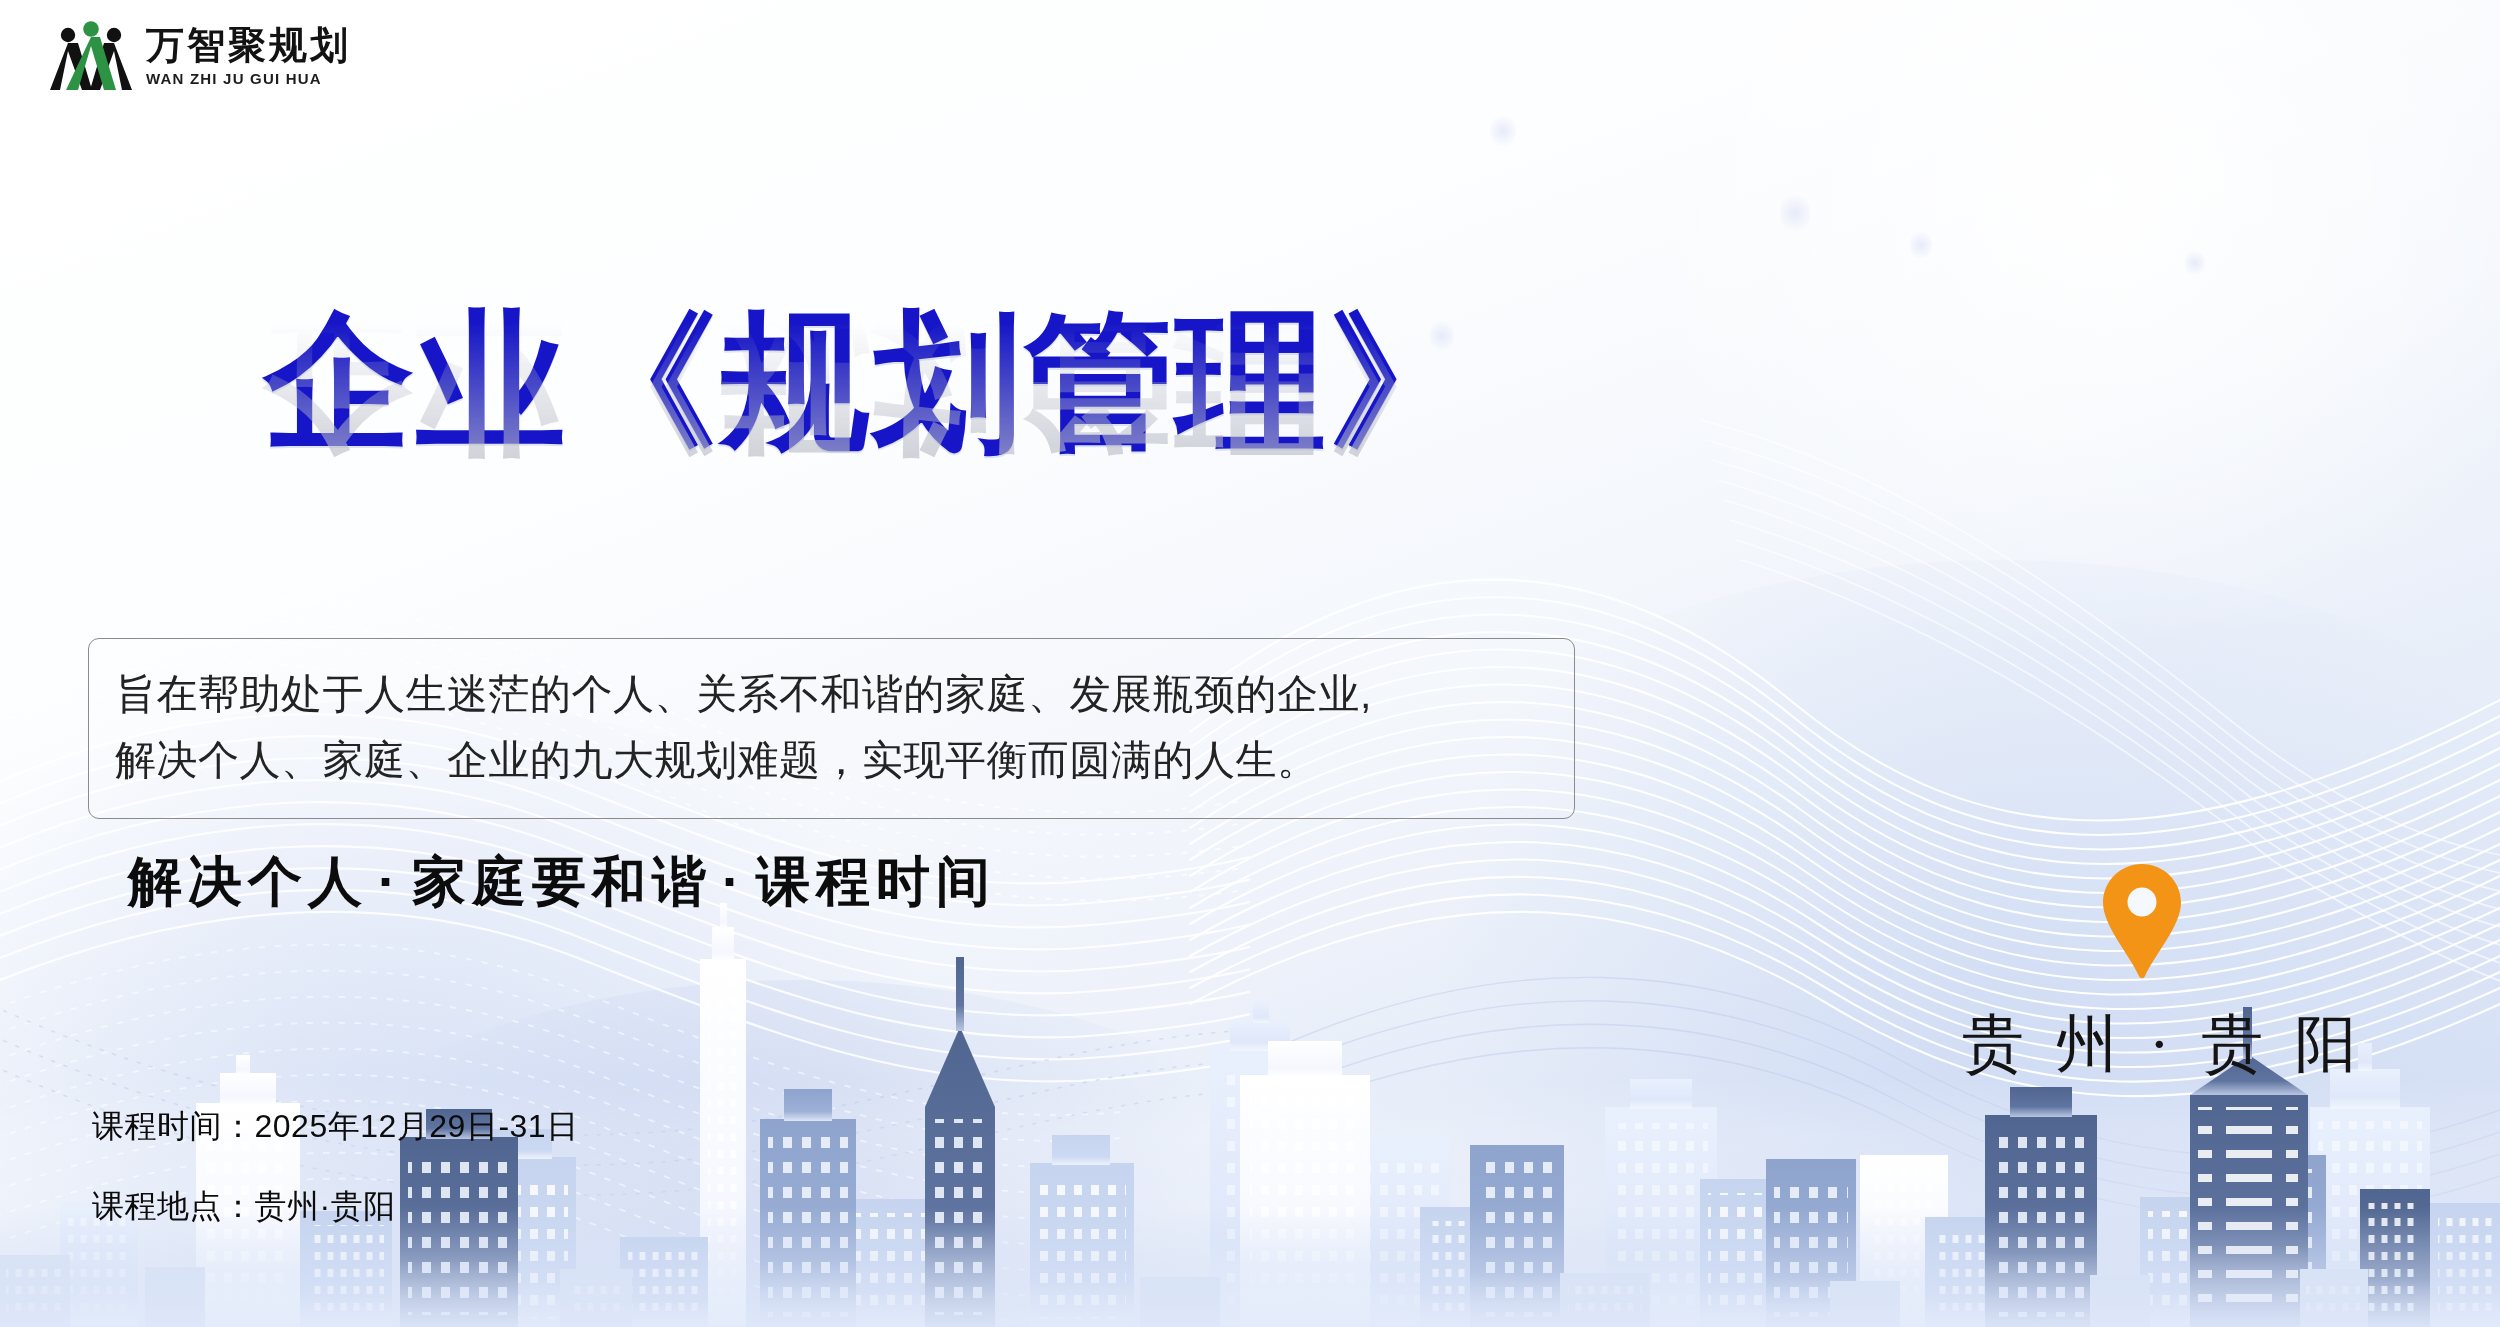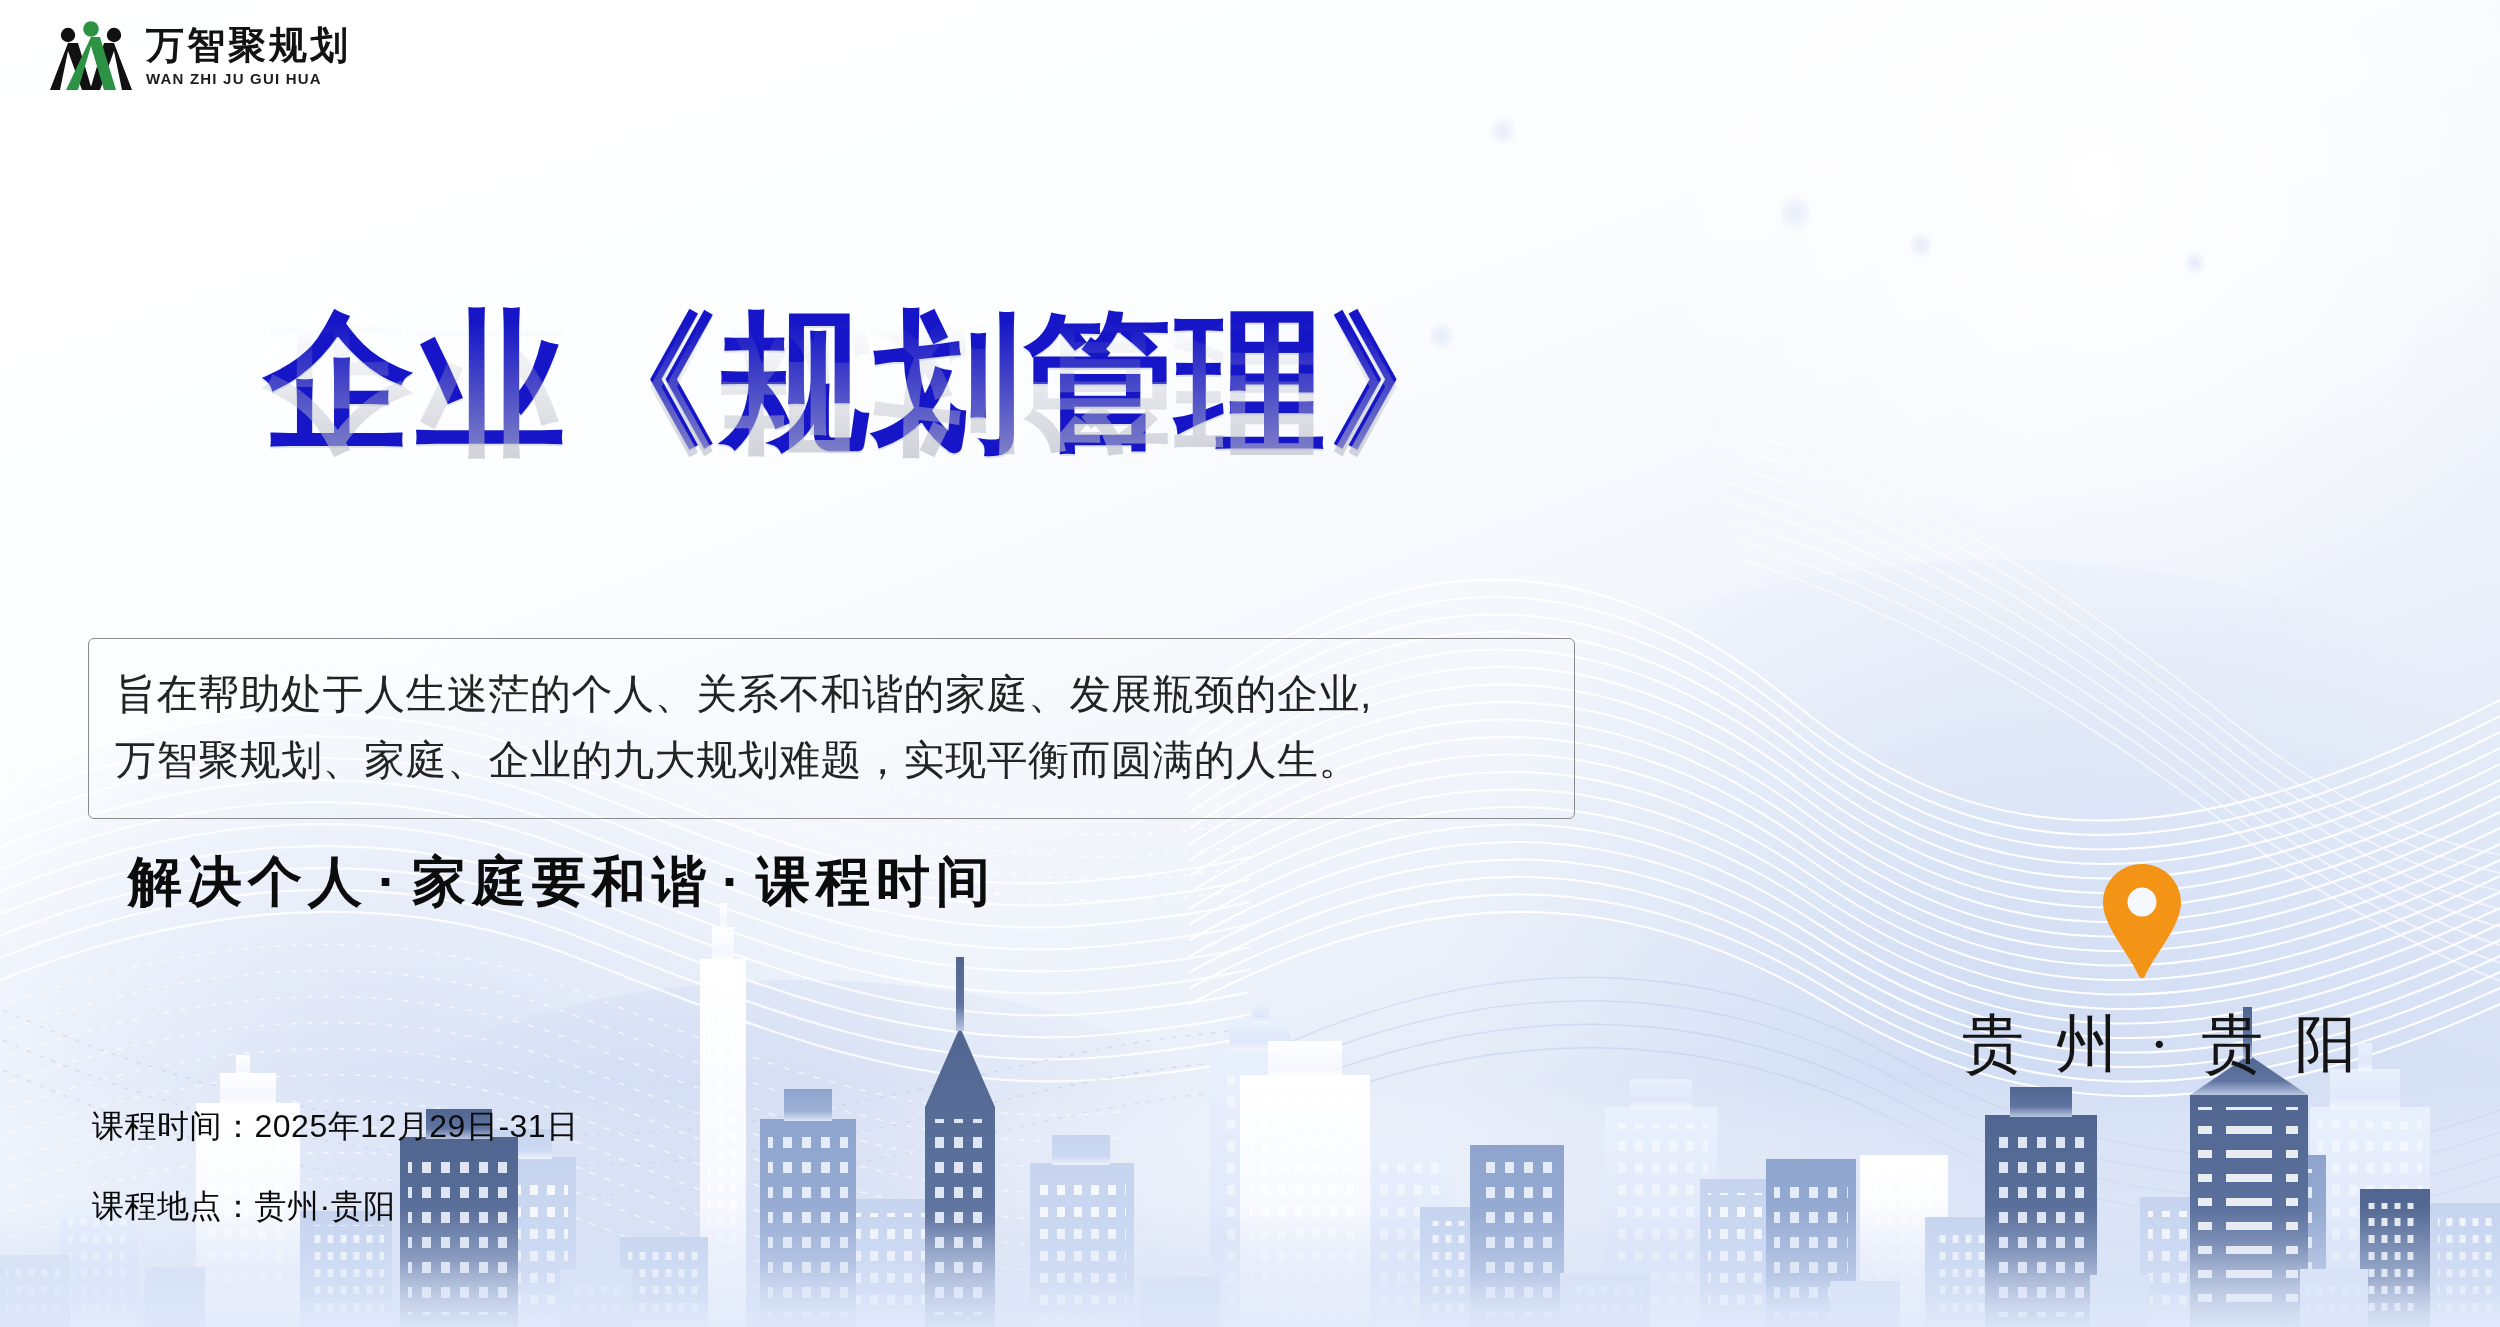--- a/index.html
+++ b/index.html
@@ -57,21 +57,21 @@
     transform:scaleY(-1);transform-origin:top;
     margin-top:4px;
     -webkit-mask-image:linear-gradient(to top,rgba(0,0,0,0) 8%,rgba(0,0,0,.55) 72%,rgba(0,0,0,.78) 100%);
     mask-image:linear-gradient(to top,rgba(0,0,0,0) 8%,rgba(0,0,0,.55) 72%,rgba(0,0,0,.78) 100%);
     opacity:.85;
   }
 
   
   .desc-box{
     position:absolute;left:88px;top:638px;width:1487px;
-    border:1.6px solid #8b8b8b;border-radius:6px;
+    border:1.6px solid #8b8b8b;border-radius:11px;
     padding:22px 36px 24px 26px;box-sizing:border-box;
     background:rgba(255,255,255,.10);
   }
   .desc-line{
     font-family:"Liberation Sans","DejaVu Sans",sans-serif;
     font-size:41px;color:#232323;line-height:1.62;white-space:nowrap;letter-spacing:.5px;
   }
 
   
   .slogan{
@@ -415,21 +415,21 @@
     </div>
   </div>
 
   <div class="title-wrap">
     <div class="title">企业《规划管理》</div>
     <div class="title-reflect">企业《规划管理》</div>
   </div>
 
   <div class="desc-box">
     <div class="desc-line">旨在帮助处于人生迷茫的个人、关系不和谐的家庭、发展瓶颈的企业,</div>
-    <div class="desc-line">万智聚规划、家庭、企业的九大规划难题，实现平衡而圆满的人生。</div>
+    <div class="desc-line">解决个人、家庭、企业的九大规划难题，实现平衡而圆满的人生。</div>
   </div>
 
   <div class="slogan">
     <span>解决个人</span><span class="dot">·</span><span>家庭要和谐</span><span class="dot">·</span><span>课程时间</span>
   </div>
 
   <div class="course">
     <div class="course-row">课程时间：2025年12月29日-31日</div>
     <div class="course-row">课程地点：贵州·贵阳</div>
   </div>

